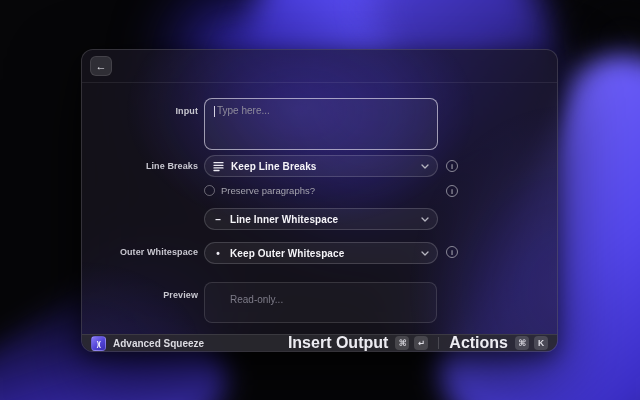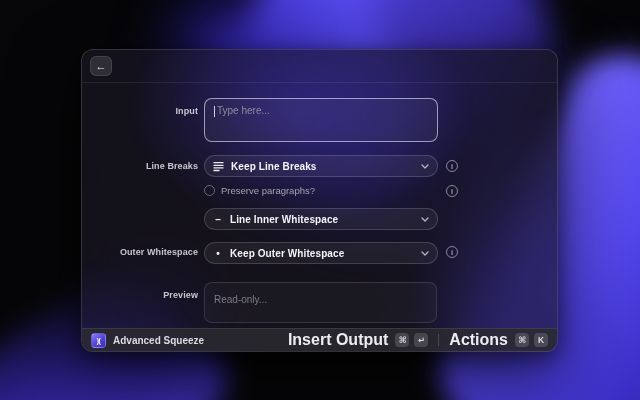--- a/index.html
+++ b/index.html
@@ -47,21 +47,21 @@
                 border-bottom: 1px solid rgba(255,255,255,0.08); }
   .back-btn { width: 22px; height: 20px; border-radius: 6px;
               background: rgba(255,255,255,0.12); border: 1px solid rgba(255,255,255,0.10);
               color: #ecebf1; font-size: 11px; line-height: 1;
               display: flex; align-items: center; justify-content: center; cursor: pointer; }
 
   
   .flabel { position: absolute; left: 0; width: 116px; height: 12px; line-height: 12px;
             text-align: right; font-size: 9px; font-weight: 700; color: #c8c7d0; letter-spacing: 0.1px; }
 
-  .input-box { position: absolute; left: 122px; top: 48px; width: 234px; height: 44px;
+  .input-box { position: absolute; left: 122px; top: 48px; width: 234px; height: 52px;
                border-radius: 8px; border: 1px solid rgba(236,233,246,0.62);
                background: rgba(255,255,255,0.045);
                display: flex; align-items: flex-start; padding: 6px 9px; cursor: text; }
   .caret { display: inline-block; width: 1px; height: 11px; background: #d4d2e2; margin: 1px 2px 0 0; }
   .ph-input { font-size: 10px; color: #8f8c9c; }
 
   .select { position: absolute; left: 122px; width: 234px; height: 22px;
             border-radius: 11px; border: 1px solid rgba(255,255,255,0.16);
             background: rgba(255,255,255,0.055);
             display: flex; align-items: center; padding: 0 8px; gap: 7px; cursor: pointer; }
@@ -71,29 +71,29 @@
 
   .check-row { position: absolute; left: 122px; top: 133px; height: 14px;
                display: flex; align-items: center; gap: 6px; cursor: pointer; }
   .check-circle { width: 11px; height: 11px; border-radius: 50%;
                   border: 1px solid rgba(255,255,255,0.35); background: transparent; }
   .check-label { font-size: 9.5px; font-weight: 500; color: #a5a4ae; }
 
   .preview-box { position: absolute; left: 122px; top: 232px; width: 233px; height: 41px;
                  border-radius: 8px; border: 1px solid rgba(255,255,255,0.13);
                  background: rgba(255,255,255,0.03); padding: 6px 9px; }
-  .ph-preview { font-size: 10px; color: #7d7b88; }
+  .ph-preview { font-size: 10px; color: #7d7b88; margin-left: 16px; }
 
   .info-badge { position: absolute; left: 364px; width: 12px; height: 12px; border-radius: 50%;
                 border: 1px solid rgba(165,164,175,0.8); color: #a3a2ad;
                 display: flex; align-items: center; justify-content: center;
                 font-size: 7.5px; font-weight: 700; font-style: normal; cursor: pointer; }
 
   
-  .win-footer { position: absolute; left: 0; bottom: 0; width: 100%; height: 23px;
+  .win-footer { position: absolute; left: 0; bottom: 0; width: 100%; height: 17px;
                 background: rgba(43,42,48,0.85);
                 border-top: 1px solid rgba(255,255,255,0.09);
                 display: flex; align-items: center; padding: 0 9px; }
   .app-badge { display: flex; align-items: center; gap: 7px; }
   .app-icon { width: 15px; height: 15px; border-radius: 4px;
               background: linear-gradient(140deg, #8a7bf7 0%, #5143d6 55%, #3a2db0 100%);
               border: 1px solid rgba(255,255,255,0.18);
               color: #fff; font-size: 7px; font-weight: 700; letter-spacing: -0.5px;
               display: flex; align-items: center; justify-content: center; }
   .app-name { font-size: 10px; font-weight: 600; color: #dcdbe2; }

